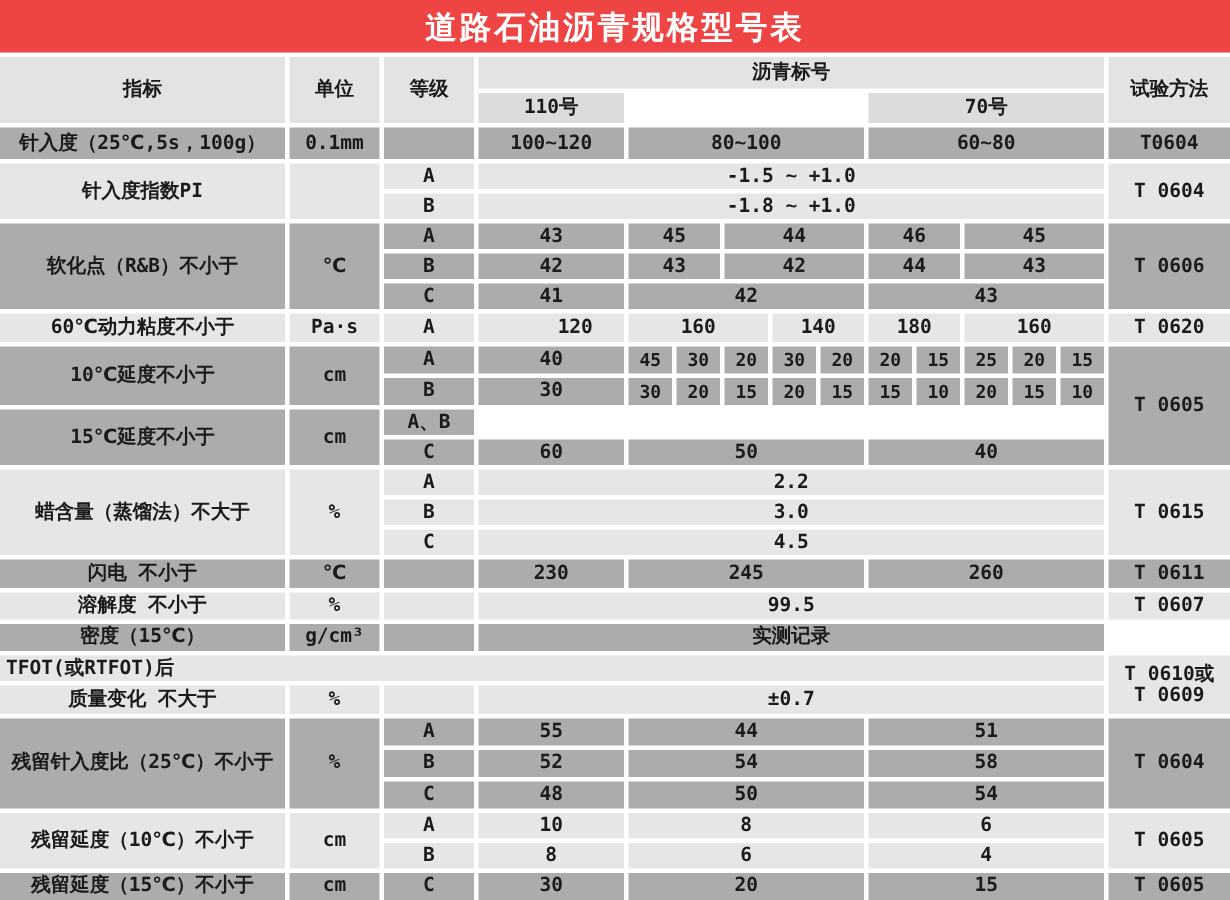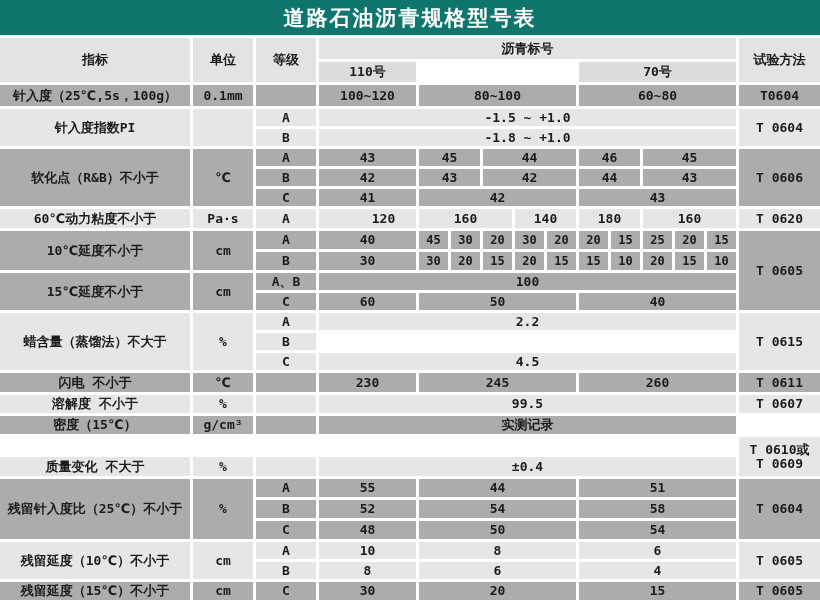--- a/index.html
+++ b/index.html
@@ -1,19 +1,19 @@
 <!DOCTYPE html>
 <html><head>
 <meta charset="utf-8">
 <style>
   html,body{margin:0;padding:0;background:#ffffff;}
   body{width:820px;height:600px;overflow:hidden;
        font-family:"DejaVu Sans","Liberation Sans",sans-serif;}
   .title-bar{
-    width:820px;height:35px;background:#0f766e;
+    width:820px;height:35px;background:#ef4444;
     display:flex;align-items:center;justify-content:center;
     color:#ffffff;font-size:21px;font-weight:bold;letter-spacing:2px;
   }
   .spec-grid{
     margin-top:3px;
     width:820px;
     display:grid;
     grid-template-columns:190px 60px 60px 97px repeat(10,29px) 81px;
     grid-template-rows:21px 20px 21px 17px 17px 17px 17px 17px 19px 18px 18px 17px 17px 17px 17px 17px 19px 18px 18px 17px 19px 18px 18px 18px 17px 17px 18px;
     gap:3px;
@@ -113,56 +113,57 @@
     <div class="cell d sm" style="grid-area: 11 / 9 / span 1 / span 1;">15</div>
     <div class="cell d sm" style="grid-area: 11 / 10 / span 1 / span 1;">15</div>
     <div class="cell d sm" style="grid-area: 11 / 11 / span 1 / span 1;">10</div>
     <div class="cell d sm" style="grid-area: 11 / 12 / span 1 / span 1;">20</div>
     <div class="cell d sm" style="grid-area: 11 / 13 / span 1 / span 1;">15</div>
     <div class="cell d sm" style="grid-area: 11 / 14 / span 1 / span 1;">10</div>
     <div class="cell d" style="grid-area: 10 / 15 / span 4 / span 1;">T 0605</div>
     <div class="cell d" style="grid-area: 12 / 1 / span 2 / span 1;">15℃延度不小于</div>
     <div class="cell d" style="grid-area: 12 / 2 / span 2 / span 1;">cm</div>
     <div class="cell d" style="grid-area: 12 / 3 / span 1 / span 1;">A、B</div>
-    <div class="cell d" style="grid-area: 12 / 4 / span 1 / span 11;">100</div>
     <div class="cell d" style="grid-area: 13 / 3 / span 1 / span 1;">C</div>
     <div class="cell d" style="grid-area: 13 / 4 / span 1 / span 1;">60</div>
     <div class="cell d" style="grid-area: 13 / 5 / span 1 / span 5;">50</div>
     <div class="cell d" style="grid-area: 13 / 10 / span 1 / span 5;">40</div>
     <div class="cell l" style="grid-area: 14 / 1 / span 3 / span 1;">蜡含量（蒸馏法）不大于</div>
     <div class="cell l" style="grid-area: 14 / 2 / span 3 / span 1;">%</div>
     <div class="cell l" style="grid-area: 14 / 3 / span 1 / span 1;">A</div>
     <div class="cell l" style="grid-area: 14 / 4 / span 1 / span 11;">2.2</div>
     <div class="cell l" style="grid-area: 15 / 3 / span 1 / span 1;">B</div>
+    <div class="cell l" style="grid-area: 15 / 4 / span 1 / span 11;">3.0</div>
     <div class="cell l" style="grid-area: 16 / 3 / span 1 / span 1;">C</div>
     <div class="cell l" style="grid-area: 16 / 4 / span 1 / span 11; text-align: right;">4.5</div>
     <div class="cell l" style="grid-area: 14 / 15 / span 3 / span 1;">T 0615</div>
     <div class="cell d" style="grid-area: 17 / 1 / span 1 / span 1;">闪电 不小于</div>
     <div class="cell d" style="grid-area: 17 / 2 / span 1 / span 1;">℃</div>
     <div class="cell d" style="grid-area: 17 / 3 / span 1 / span 1;"></div>
     <div class="cell d" style="grid-area: 17 / 4 / span 1 / span 1;">230</div>
     <div class="cell d" style="grid-area: 17 / 5 / span 1 / span 5;">245</div>
     <div class="cell d" style="grid-area: 17 / 10 / span 1 / span 5;">260</div>
     <div class="cell d" style="grid-area: 17 / 15 / span 1 / span 1;">T 0611</div>
     <div class="cell l" style="grid-area: 18 / 1 / span 1 / span 1;">溶解度 不小于</div>
     <div class="cell l" style="grid-area: 18 / 2 / span 1 / span 1;">%</div>
     <div class="cell l" style="grid-area: 18 / 3 / span 1 / span 1;"></div>
     <div class="cell l" style="grid-area: 18 / 4 / span 1 / span 11;">99.5</div>
     <div class="cell l" style="grid-area: 18 / 15 / span 1 / span 1;">T 0607</div>
     <div class="cell d" style="grid-area: 19 / 1 / span 1 / span 1;">密度（15℃）</div>
     <div class="cell d" style="grid-area: 19 / 2 / span 1 / span 1;">g/cm³</div>
     <div class="cell d" style="grid-area: 19 / 3 / span 1 / span 1;"></div>
     <div class="cell d" style="grid-area: 19 / 4 / span 1 / span 11;">实测记录</div>
     <div class="cell d" style="grid-area: 19 / 15 / span 1 / span 1; margin-top: 48px;">T 0603</div>
+    <div class="cell l al" style="grid-area: 20 / 1 / span 1 / span 14;">TFOT(或RTFOT)后</div>
     <div class="cell l" style="grid-area: 20 / 15 / span 2 / span 1;">T 0610或
 T 0609</div>
     <div class="cell l" style="grid-area: 21 / 1 / span 1 / span 1;">质量变化 不大于</div>
     <div class="cell l" style="grid-area: 21 / 2 / span 1 / span 1;">%</div>
     <div class="cell l" style="grid-area: 21 / 3 / span 1 / span 1;"></div>
-    <div class="cell l" style="grid-area: 21 / 4 / span 1 / span 11;">±0.4</div>
+    <div class="cell l" style="grid-area: 21 / 4 / span 1 / span 11;">±0.7</div>
     <div class="cell d" style="grid-area: 22 / 1 / span 3 / span 1;">残留针入度比（25℃）不小于</div>
     <div class="cell d" style="grid-area: 22 / 2 / span 3 / span 1;">%</div>
     <div class="cell d" style="grid-area: 22 / 3 / span 1 / span 1;">A</div>
     <div class="cell d" style="grid-area: 22 / 4 / span 1 / span 1;">55</div>
     <div class="cell d" style="grid-area: 22 / 5 / span 1 / span 5;">44</div>
     <div class="cell d" style="grid-area: 22 / 10 / span 1 / span 5;">51</div>
     <div class="cell d" style="grid-area: 23 / 3 / span 1 / span 1;">B</div>
     <div class="cell d" style="grid-area: 23 / 4 / span 1 / span 1;">52</div>
     <div class="cell d" style="grid-area: 23 / 5 / span 1 / span 5;">54</div>
     <div class="cell d" style="grid-area: 23 / 10 / span 1 / span 5;">58</div>

